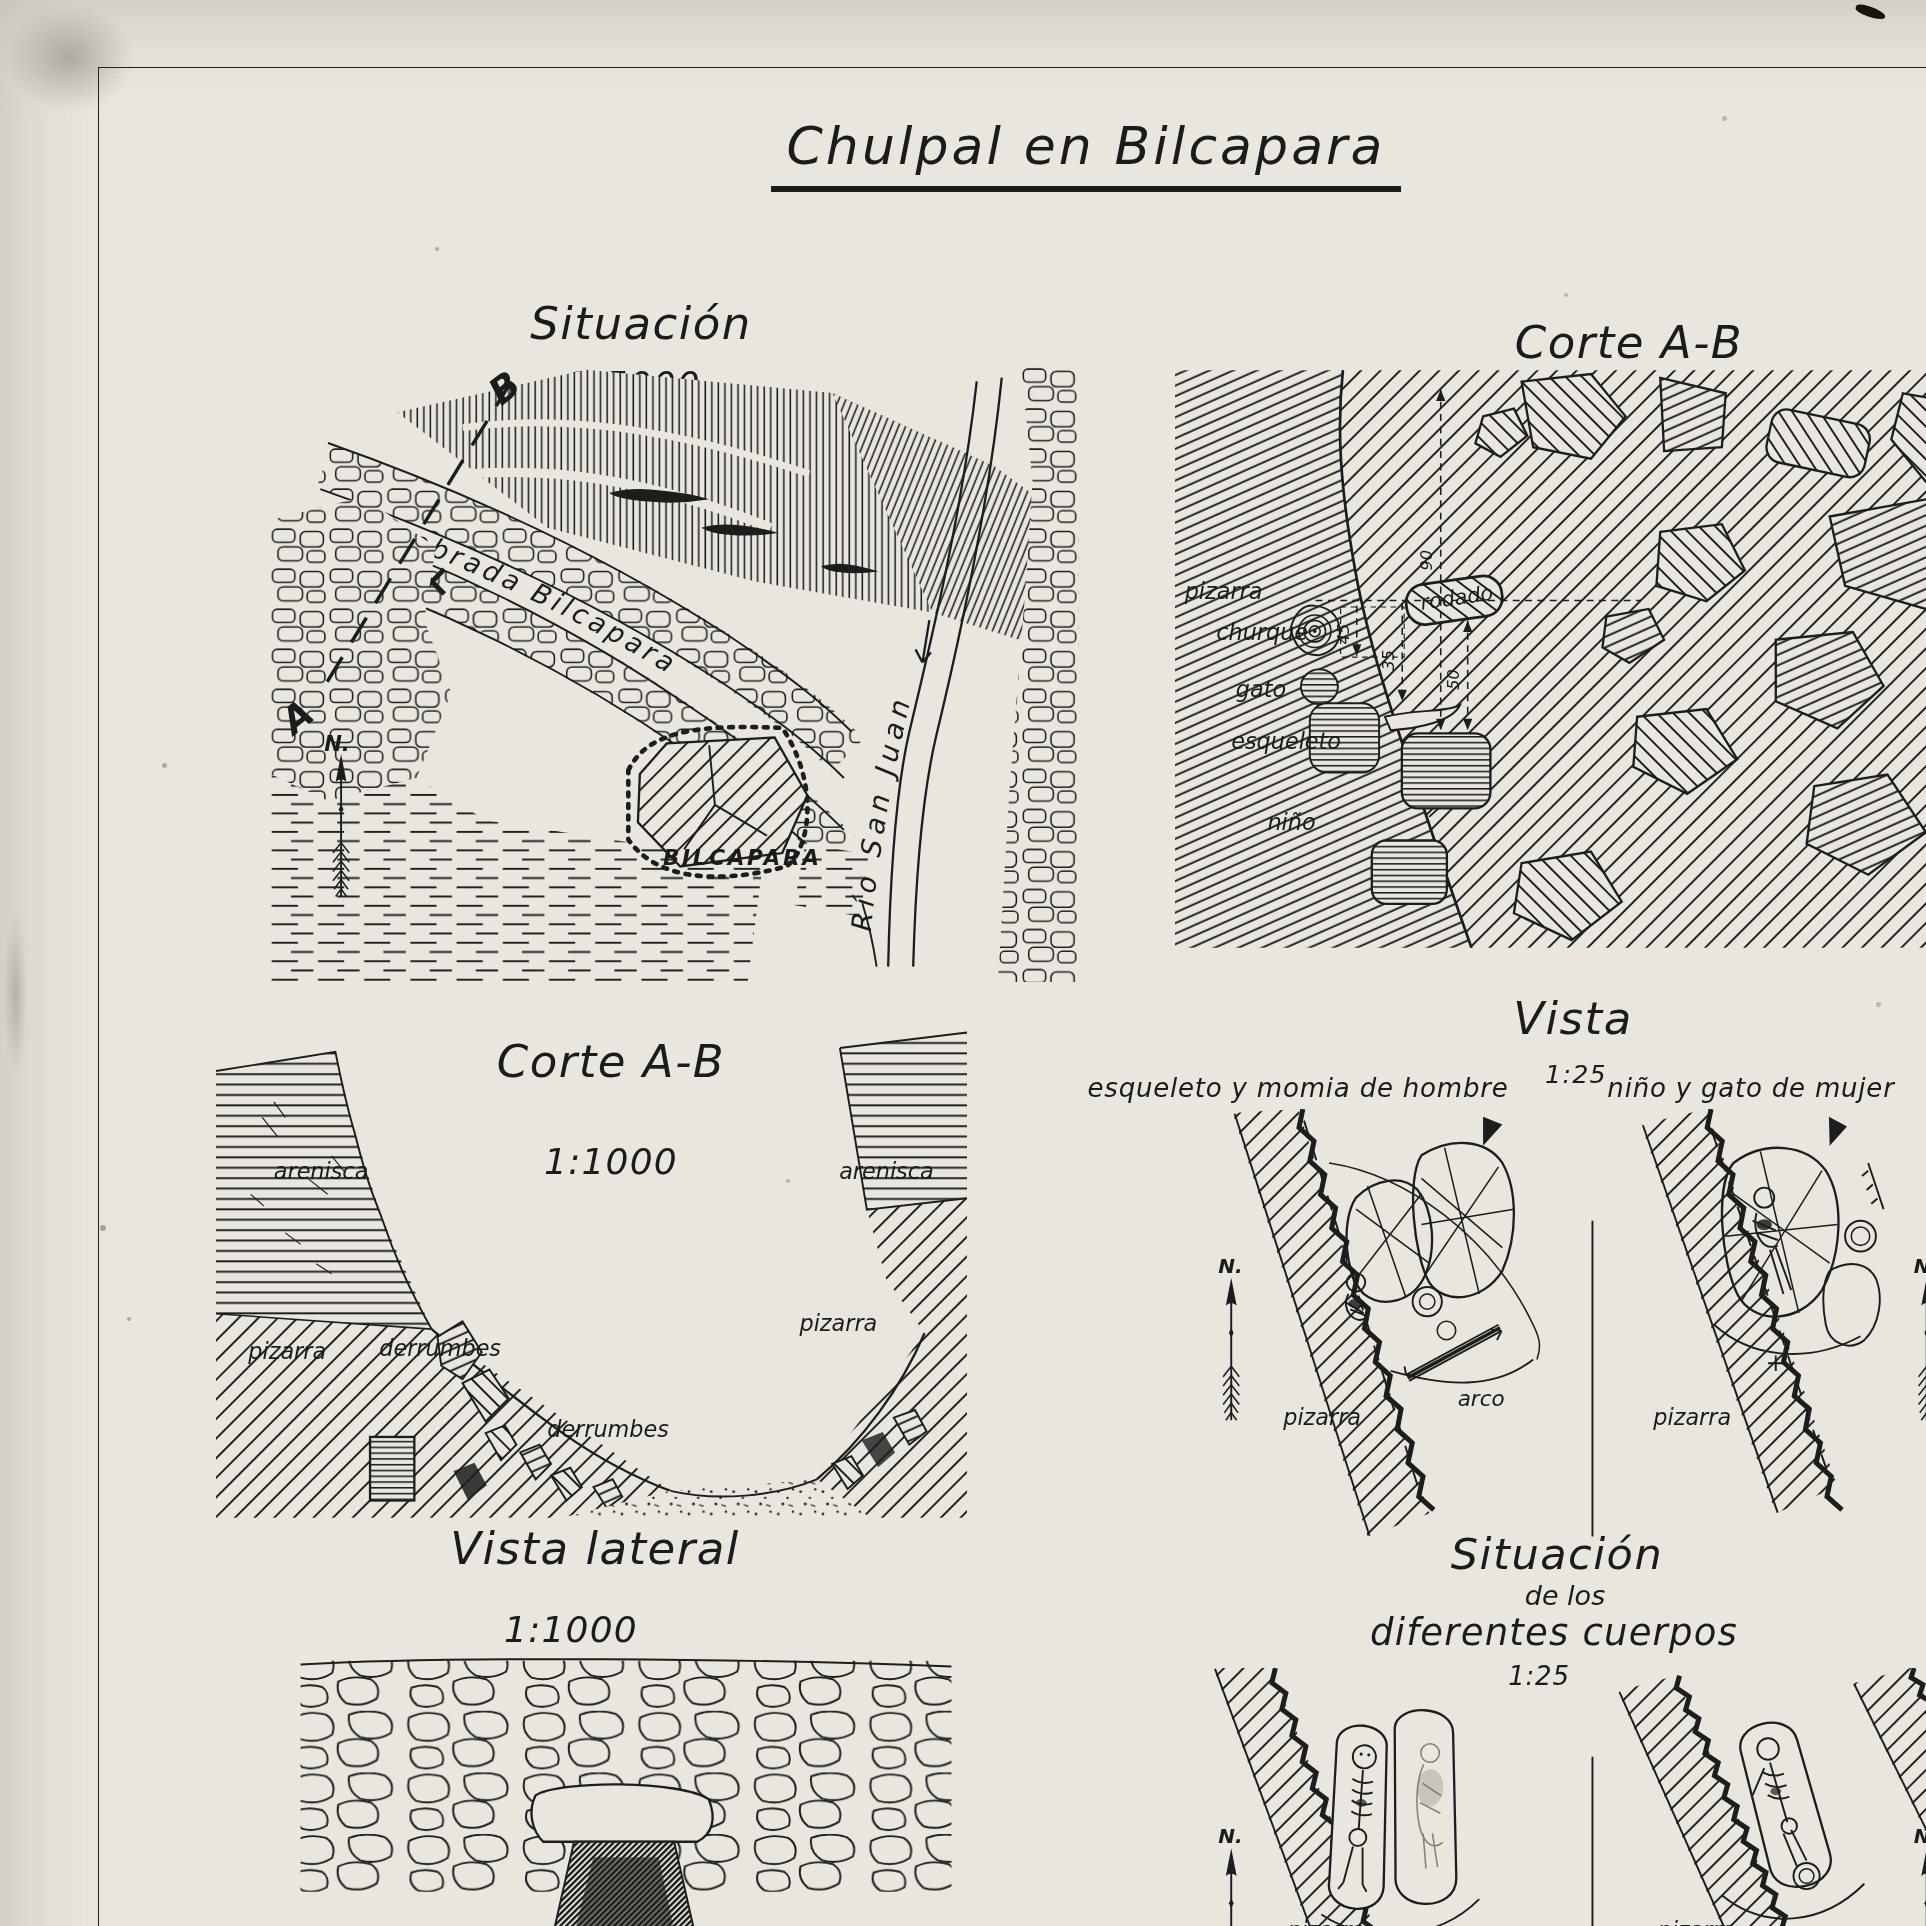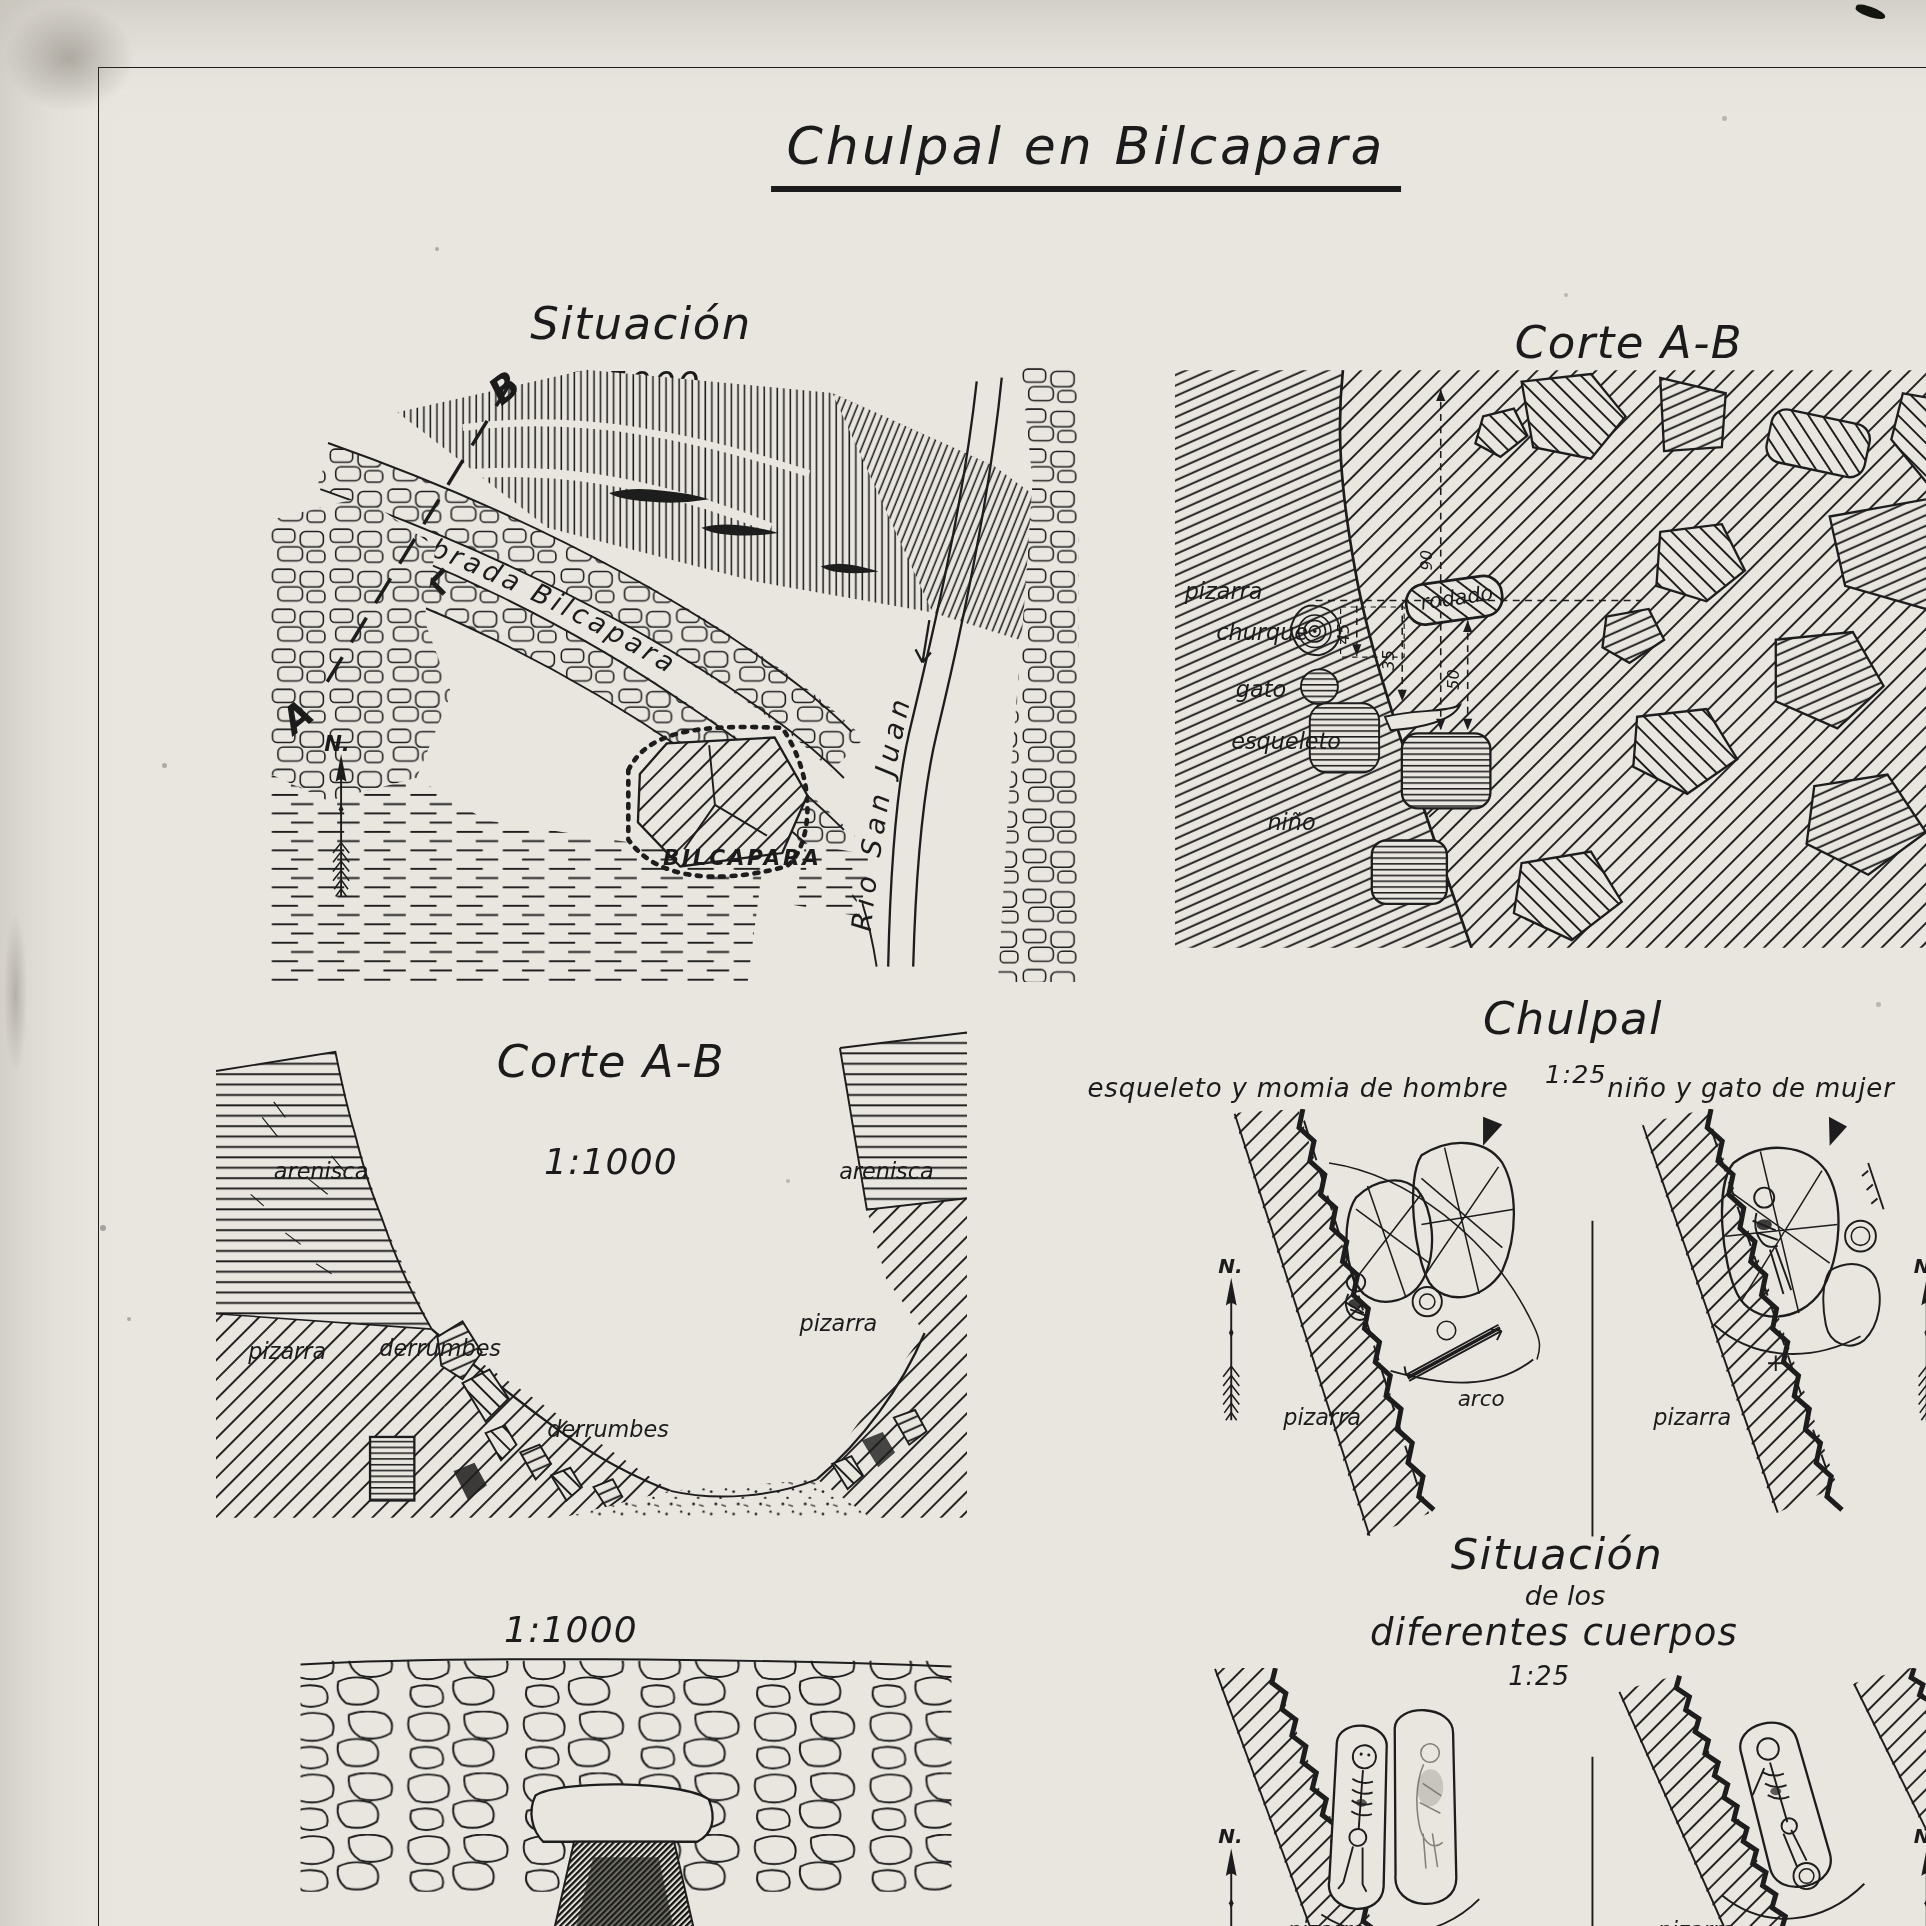--- a/index.html
+++ b/index.html
@@ -122,25 +122,26 @@
 
   <div class="lbl t-panel" style="left:641px;top:297px;">Situación</div>
   <div class="lbl t-scale" style="left:634px;top:364px;">1:5000</div>
 
   <div class="lbl t-panel" style="left:1629px;top:316px;">Corte A-B</div>
   <div class="lbl t-scale" style="left:1611px;top:411px;">1:25</div>
 
   <div class="lbl t-panel" style="left:611px;top:1035px;">Corte A-B</div>
   <div class="lbl t-scale" style="left:611px;top:1141px;">1:1000</div>
 
-  <div class="lbl t-panel" style="left:1573px;top:992px;">Chulpal</div>
+  <div class="lbl t-panel" style="left:1573px;top:992px;">Vista</div>
   <div class="lbl t-scale" style="left:1576px;top:1059px;font-size:25.4px;">1:25</div>
   <div class="lbl t-small" style="left:1298px;top:1073px;">esqueleto y momia de hombre</div>
   <div class="lbl t-small" style="left:1751px;top:1073px;">niño y gato de mujer</div>
 
+  <div class="lbl t-panel" style="left:595px;top:1522px;">Vista lateral</div>
   <div class="lbl t-scale" style="left:571px;top:1609px;">1:1000</div>
 
   <div class="lbl t-panel" style="left:1557px;top:1529px;font-size:43px;">Situación</div>
   <div class="lbl t-tiny" style="left:1557px;top:1580px;margin-left:8px;">de los</div>
   <div class="lbl t-mid" style="left:1554px;top:1611px;">diferentes cuerpos</div>
   <div class="lbl t-small" style="left:1539px;top:1661px;">1:25</div>
 
   <div class="boxlbl" style="left:1400px;top:743px;width:92px;font-size:21px;">momia hombre</div>
   <div class="boxlbl" style="left:1370px;top:851px;width:79px;font-size:19px;">momia mujer</div>
 

